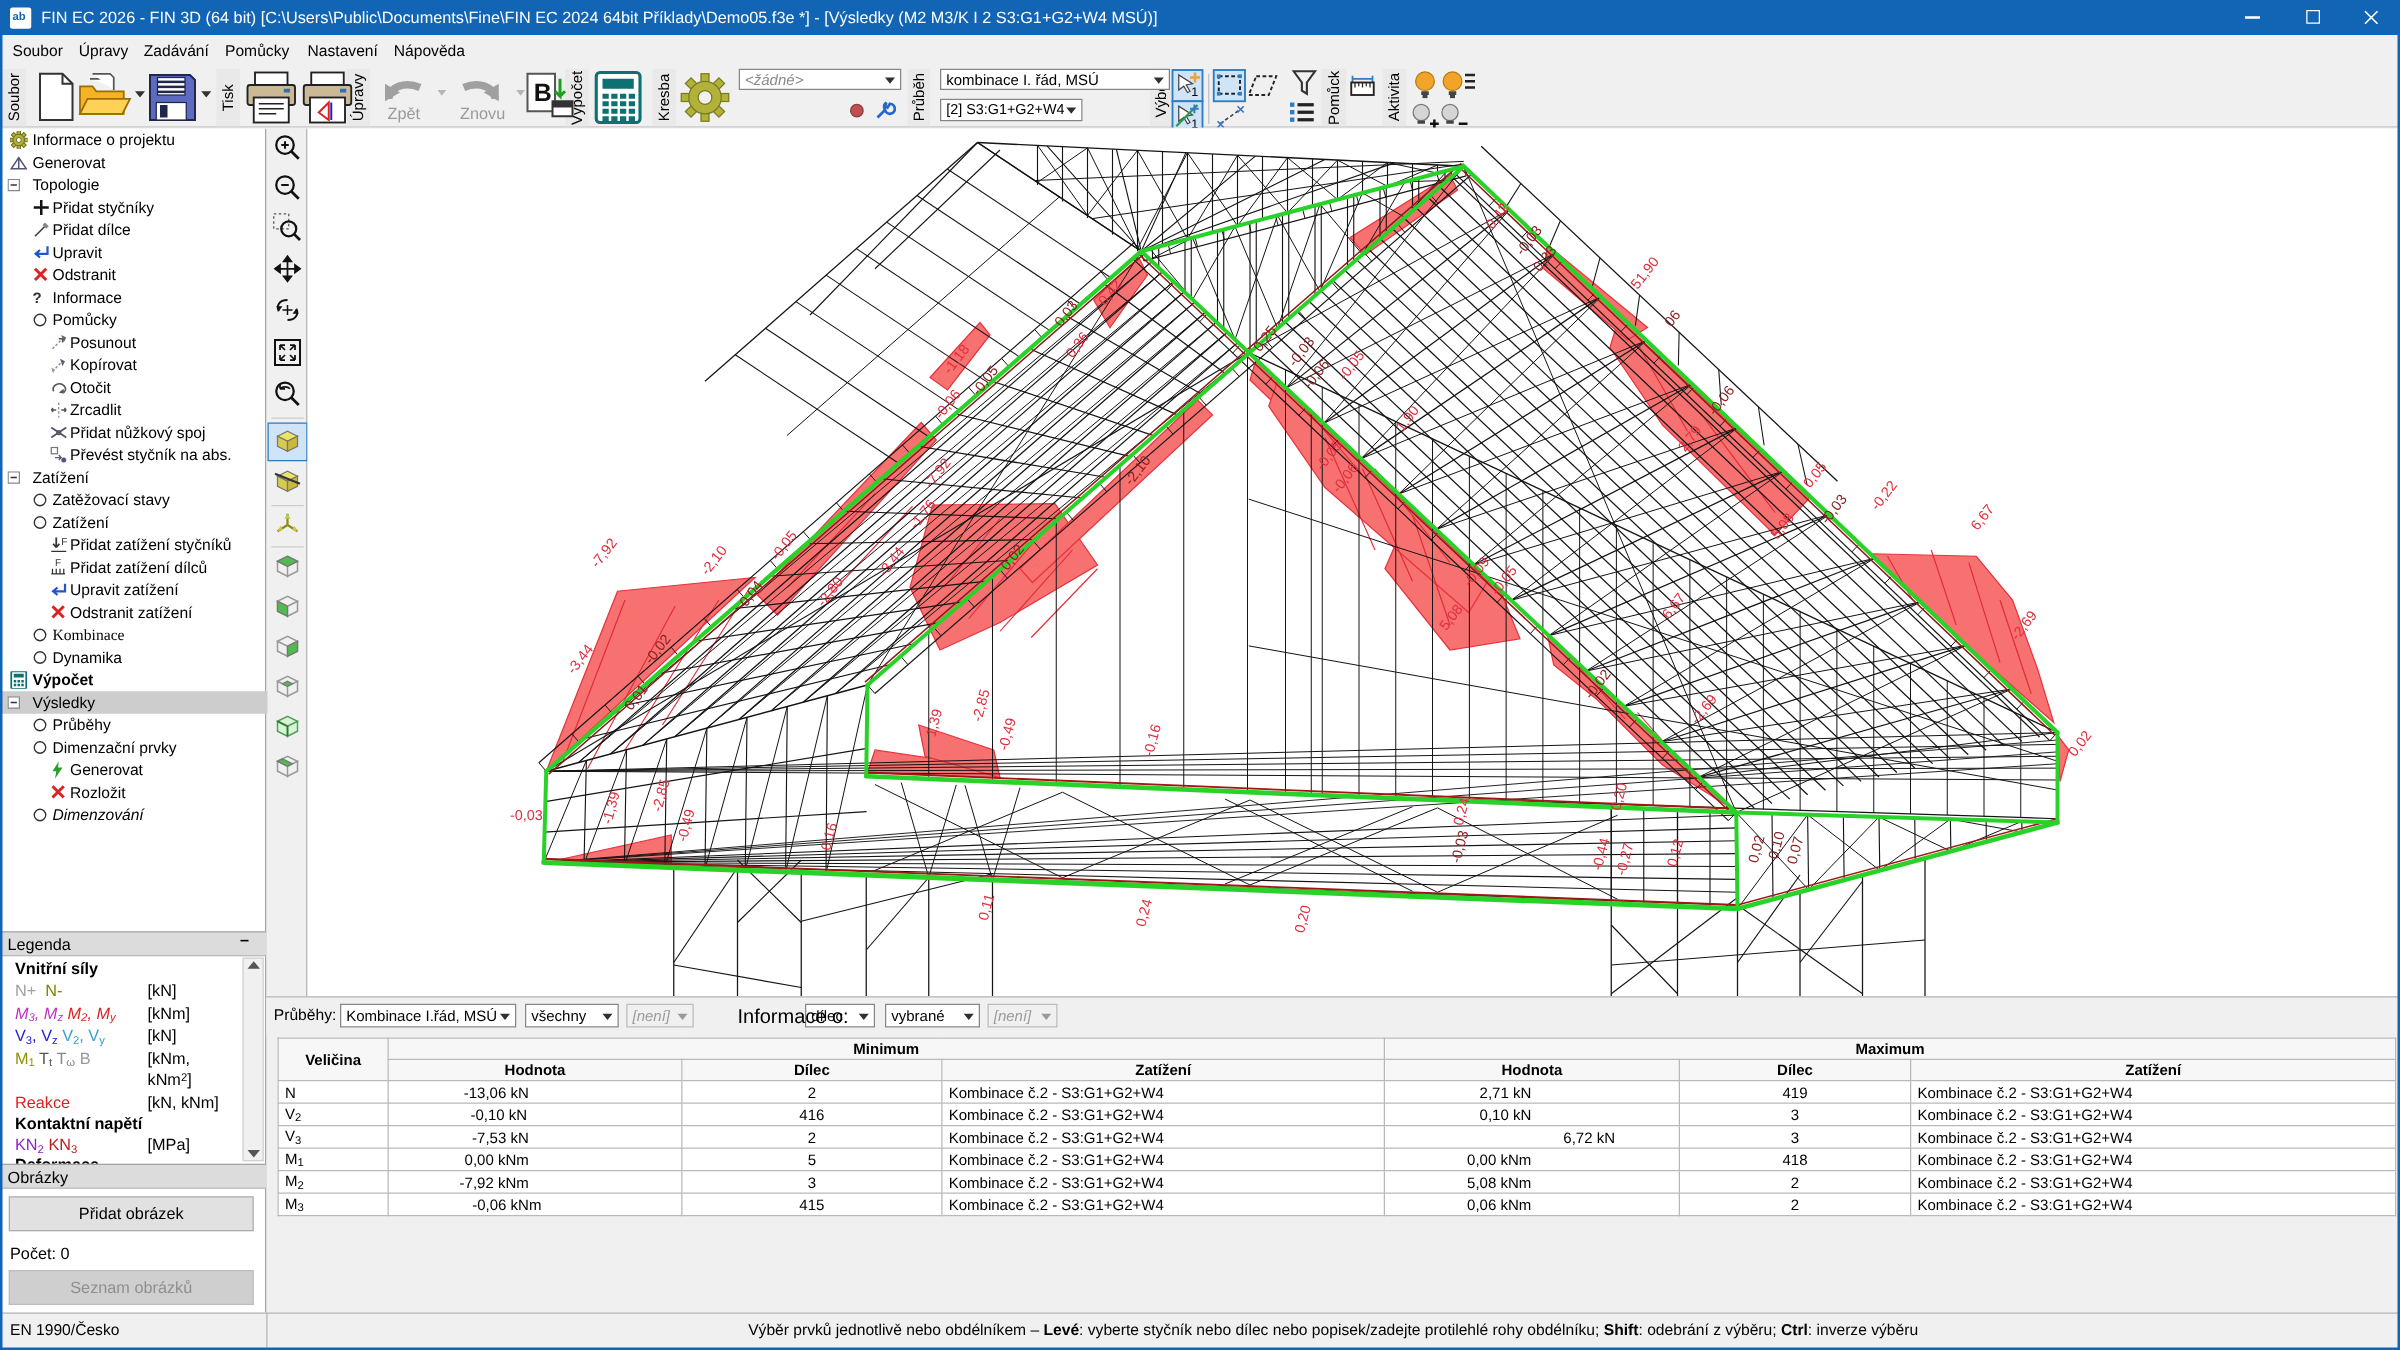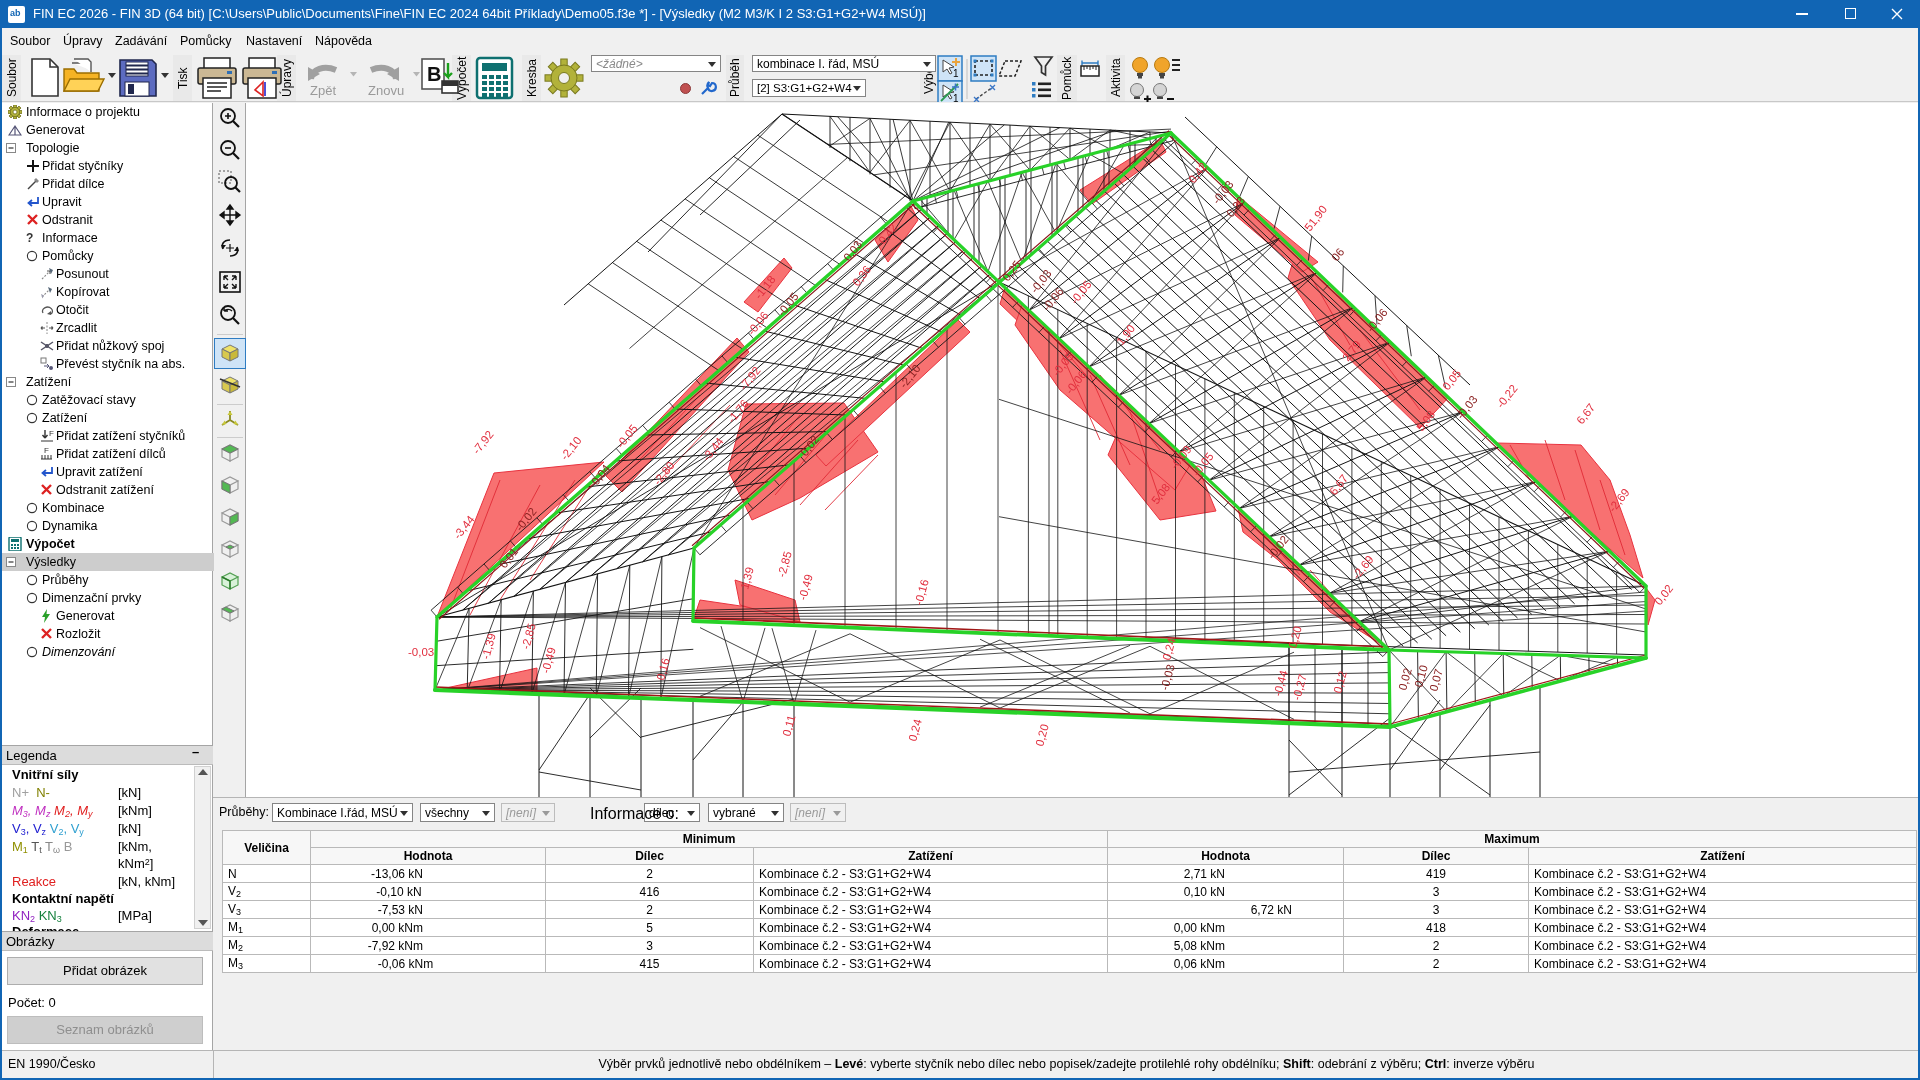--- a/index.html
+++ b/index.html
@@ -379,21 +379,21 @@
       <path d="M12 2 v6 h-9 M6 5 l-3.5 3 3.5 3" fill="none" stroke="#2255cc" stroke-width="1.8"></path>
     </svg>
     <span style="position:absolute;left:56px;top:2px;font-weight:normal;">Upravit zatížení</span>
   </div>
 <div class="tree-row" style="top:481px;">
     <svg class="tico" style="left:40px" width="13" height="13">
       <path d="M2 2 L11 11 M11 2 L2 11" stroke="#d22" stroke-width="2.4"></path>
     </svg>
     <span style="position:absolute;left:56px;top:2px;font-weight:normal;">Odstranit zatížení</span>
   </div>
-<div class="tree-row" style="top:499px;">
+<div class="tree-row" style="top:499px;font-family:Liberation Serif, serif;">
     <svg class="tico" style="left:26px;top:3px;" width="12" height="12">
       <circle cx="6" cy="6" r="4.6" fill="#fff" stroke="#333" stroke-width="1.1"></circle>
     </svg>
     <span style="position:absolute;left:42px;top:2px;font-weight:normal;">Kombinace</span>
   </div>
 <div class="tree-row" style="top:517px;">
     <svg class="tico" style="left:26px;top:3px;" width="12" height="12">
       <circle cx="6" cy="6" r="4.6" fill="#fff" stroke="#333" stroke-width="1.1"></circle>
     </svg>
     <span style="position:absolute;left:42px;top:2px;font-weight:normal;">Dynamika</span>
@@ -465,21 +465,21 @@
 <div class="abs" style="left:12px;top:803px;font-size:13px;font-style:italic;"><span style="color:#c030c0;">M<span class="sub">3</span>, M<span class="sub">z</span></span> <span style="color:#e02020;">M<span class="sub">2</span>, M<span class="sub">y</span></span></div>
 <div class="abs" style="left:118px;top:803px;font-size:13px;">[kNm]</div>
 <div class="abs" style="left:12px;top:821px;font-size:13px;"><span style="color:#2020d0;">V<span class="sub">3</span>, V<span class="sub">z</span></span> <span style="color:#30a0d0;">V<span class="sub">2</span>, V<span class="sub">y</span></span></div>
 <div class="abs" style="left:118px;top:821px;font-size:13px;">[kN]</div>
 <div class="abs" style="left:12px;top:839px;font-size:13px;"><span style="color:#909000;">M<span class="sub">1</span></span> <span style="color:#555;">T<span class="sub">t</span></span> <span style="color:#888;">T<span class="sub">ω</span></span> <span style="color:#999;">B</span></div>
 <div class="abs" style="left:118px;top:839px;font-size:13px;">[kNm,</div>
 <div class="abs" style="left:118px;top:856px;font-size:13px;">kNm<span style="font-size:9px;vertical-align:3px;">2</span>]</div>
 <div class="abs" style="left:12px;top:874px;font-size:13px;color:#e02020;">Reakce</div>
 <div class="abs" style="left:118px;top:874px;font-size:13px;">[kN, kNm]</div>
 <div class="abs" style="left:12px;top:891px;font-size:13px;font-weight:bold;">Kontaktní napětí</div>
-<div class="abs" style="left:12px;top:908px;font-size:13px;"><span style="color:#9020c0;">KN<span class="sub">2</span></span> <span style="color:#15803d;">KN<span class="sub">3</span></span></div>
+<div class="abs" style="left:12px;top:908px;font-size:13px;"><span style="color:#9020c0;">KN<span class="sub">2</span></span> <span style="color:#b91c1c;">KN<span class="sub">3</span></span></div>
 <div class="abs" style="left:118px;top:908px;font-size:13px;">[MPa]</div>
 <div class="abs" style="left:12px;top:924px;font-size:13px;font-weight:bold;height:8px;overflow:hidden;">Deformace</div>
 <div class="abs" style="left:0;top:931px;width:213px;height:20px;background:#dcdcdc;border-top:1px solid #a5a5a5;border-bottom:1px solid #bbb;font-size:13px;">
     <span style="position:absolute;left:6px;top:2px;">Obrázky</span>
   </div>
 <div class="abs" style="left:7px;top:957px;width:196px;height:28px;background:#e1e1e1;border:1px solid #adadad;text-align:center;font-size:13px;line-height:26px;">Přidat obrázek</div>
 <div class="abs" style="left:8px;top:995px;font-size:13px;">Počet: 0</div>
 <div class="abs" style="left:7px;top:1016px;width:196px;height:28px;background:#cfcfcf;border:1px solid #bdbdbd;text-align:center;font-size:13px;line-height:26px;color:#8f8f8f;">Seznam obrázků</div>
 
 <div class="abs" style="left:214px;top:103px;width:32px;height:694px;background:#f0f0f0;border-right:1px solid #a5a5a5;"></div>

